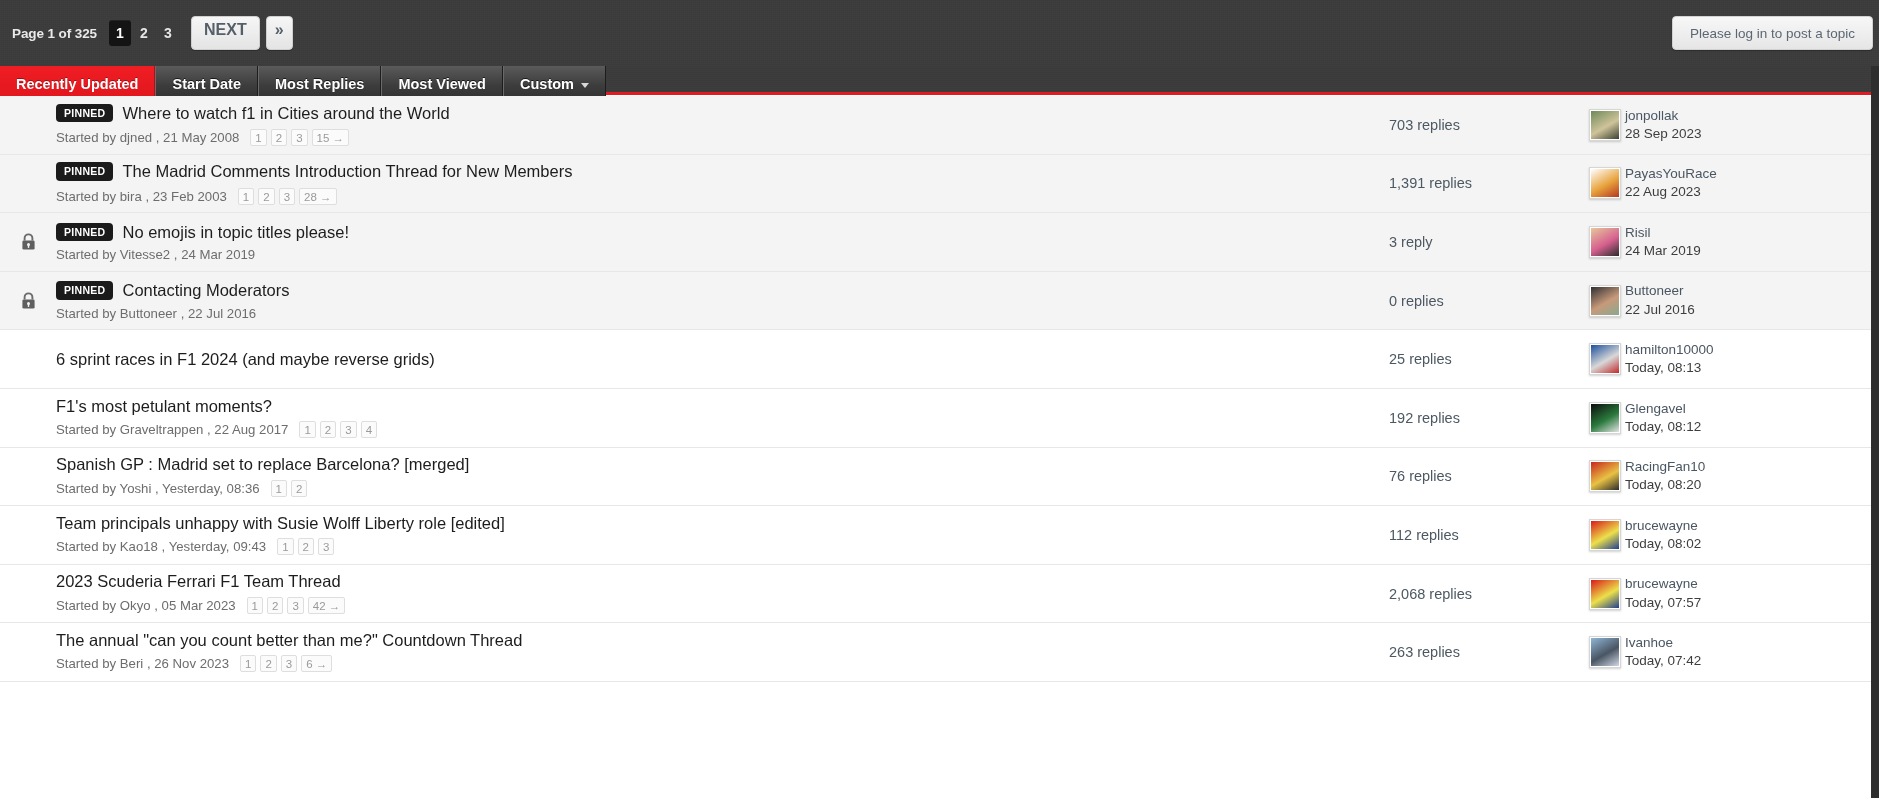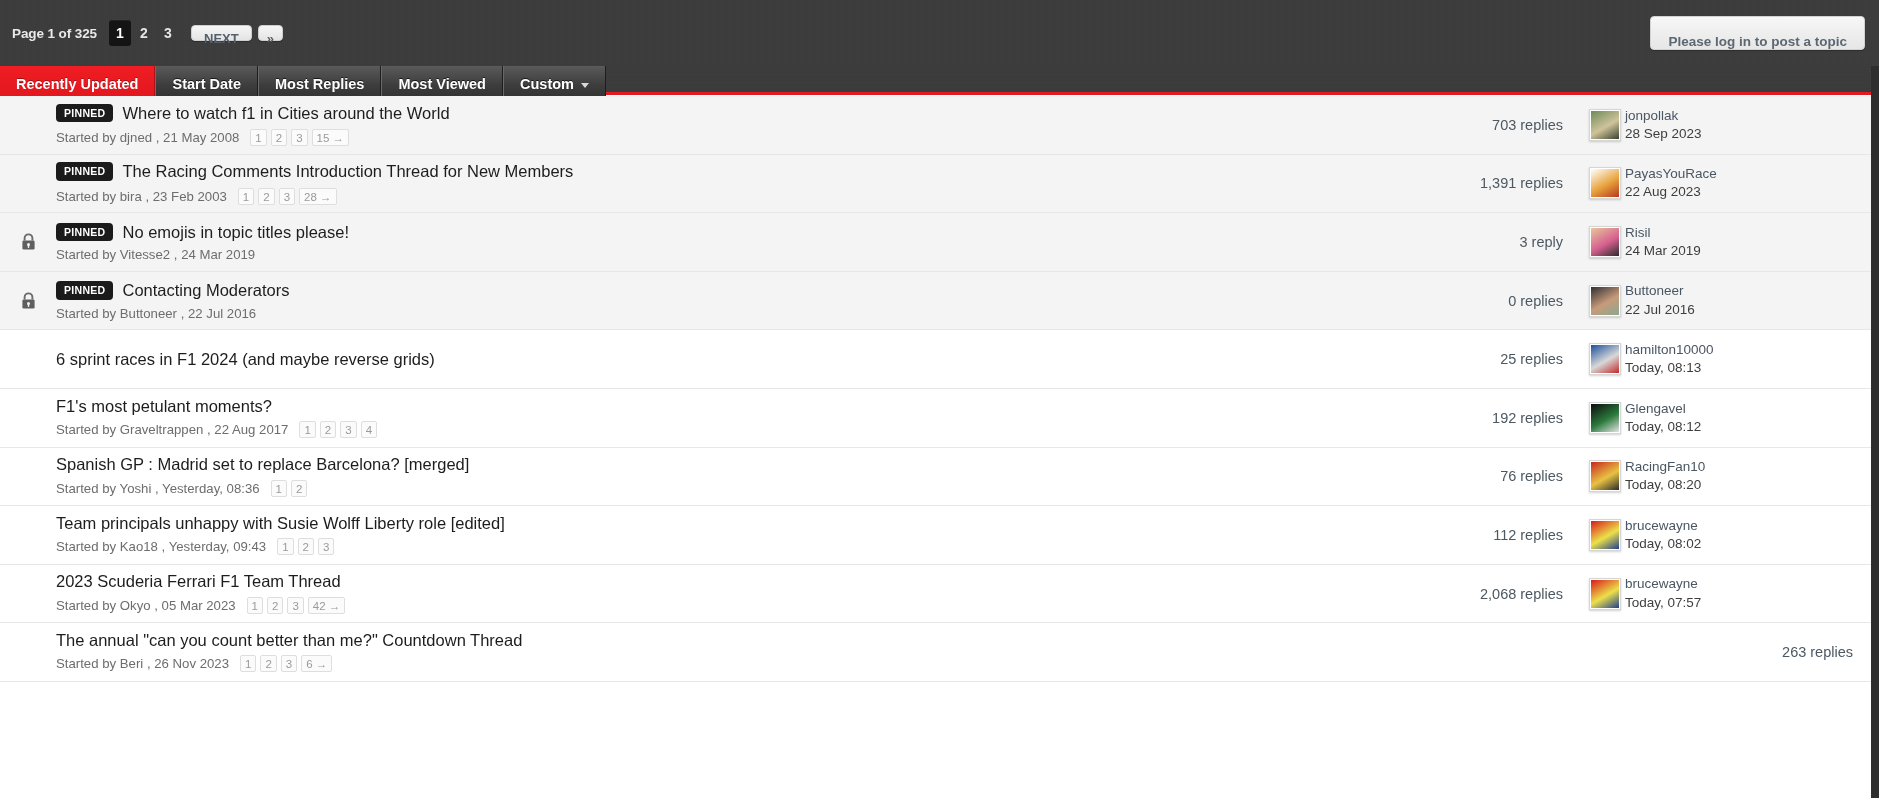--- a/index.html
+++ b/index.html
@@ -51,50 +51,50 @@
     border-radius: 3px;
     cursor: pointer;
     margin-right: 2px;
   }
   .pg.active {
     background: #141414;
     color: #ffffff;
     box-shadow: inset 0 1px 0 rgba(255,255,255,0.06);
   }
   .pg-btn {
-    height: 16px;
+    height: 34px;
     line-height: 25px;
     padding: 0 12px;
     margin-left: 10px;
     border-radius: 4px;
     background: #ebebeb;
     background-image: linear-gradient(#f6f6f6, #e4e4e4);
     color: #555f6a;
-    font-size: 13px;
+    font-size: 16px;
     font-weight: bold;
     text-align: left;
     cursor: pointer;
     border: 1px solid #cfcfcf;
     box-shadow: 0 1px 0 rgba(0,0,0,0.25);
   }
   .pg-btn.small { padding: 0 8px; margin-left: 6px; }
 
   .post-topic-btn {
     position: absolute;
-    right: 14px;
+    right: 6px;
     top: 16px;
     height: 34px;
     line-height: 33px;
-    padding: 8px 17px;
+    padding: 0 17px;
     border-radius: 4px;
     background: #ededed;
     background-image: linear-gradient(#f7f7f7, #e6e6e6);
     color: #5d6772;
     font-size: 13.5px;
-    font-weight: bold;
+    font-weight: normal;
     border: 1px solid #d2d2d2;
     box-shadow: 0 1px 1px rgba(0,0,0,0.25);
     cursor: pointer;
     white-space: nowrap;
   }
 
   
   .tabstrip {
     position: relative;
     height: 29px;
@@ -219,22 +219,22 @@
     border: 1px solid #dedede;
     border-radius: 2px;
     background: #fbfbfb;
     cursor: pointer;
     white-space: nowrap;
   }
 
   .col-replies {
     width: 200px;
     min-width: 200px;
-    text-align: right;
-    padding-right: 26px;
+    text-align: left;
+    padding-right: 18px;
     font-size: 14.5px;
     color: #4c5862;
     white-space: nowrap;
   }
 
   .col-last {
     width: 290px;
     min-width: 290px;
     display: flex;
     align-items: center;
@@ -339,21 +339,21 @@
           <div class="last-user">jonpollak</div>
           <div class="last-date">28 Sep 2023</div>
         </div>
       </div>
     </div>
     <div class="row shaded">
       <div class="col-flag"></div>
       <div class="col-main">
         <div class="title-line">
           <span class="pinned-badge">PINNED</span>
-          <a class="topic-title">The Racing Comments Introduction Thread for New Members</a>
+          <a class="topic-title">The Madrid Comments Introduction Thread for New Members</a>
         </div>
         <div class="meta-line">
           <span class="meta-text">Started by <span class="author">bira</span> , <span>23 Feb 2003</span></span>
           <span class="minipages">
             <span class="mp">1</span>
             <span class="mp">2</span>
             <span class="mp">3</span>
             <span class="mp">28 →</span>
           </span>
         </div>
@@ -564,16 +564,25 @@
           <span class="meta-text">Started by <span class="author">Beri</span> , <span>26 Nov 2023</span></span>
           <span class="minipages">
             <span class="mp">1</span>
             <span class="mp">2</span>
             <span class="mp">3</span>
             <span class="mp">6 →</span>
           </span>
         </div>
       </div>
       <div class="col-replies">263 replies</div>
+      <div class="col-last">
+        <div class="avatar">
+          <span class="av-inner" style="background:linear-gradient(150deg,#8fb6d6 0%,#4a5563 55%,#cfd8e2 100%)"></span>
+        </div>
+        <div class="last-info">
+          <div class="last-user">Ivanhoe</div>
+          <div class="last-date">Today, 07:42</div>
+        </div>
+      </div>
     </div>
   </div>
 
 <div class="right-gutter"></div>
 
 </body></html>

